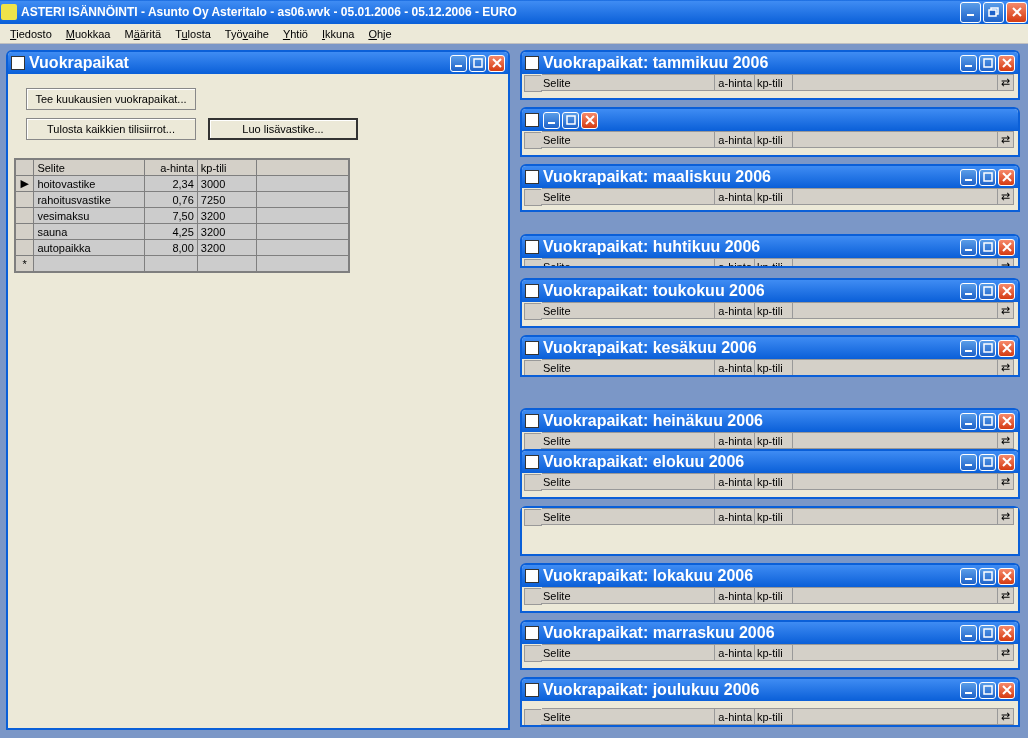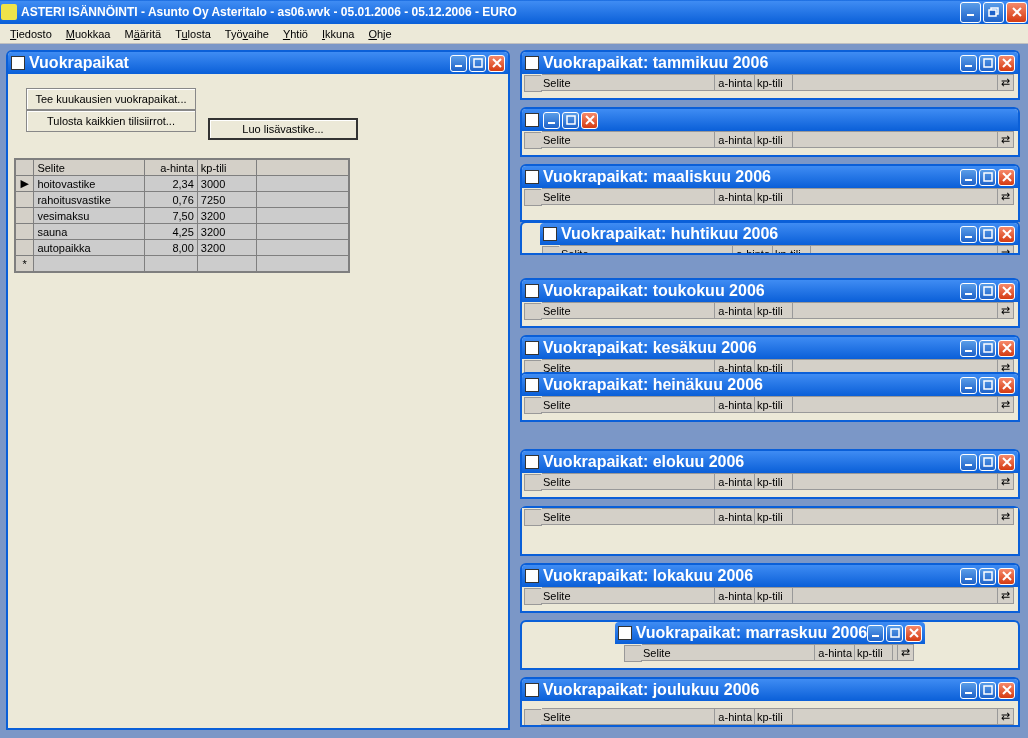--- a/index.html
+++ b/index.html
@@ -21,21 +21,21 @@
 .mdi { position: relative; width: 100%; height: calc(100% - 44px); background: #7b97c7; }
 
 .child { position: absolute; background: #ece9d8; border: 2px solid #0a5fd8; border-radius: 6px 6px 0 0; display: flex; flex-direction: column; }
 .child .ctitle { background: linear-gradient(to bottom, #3f8cf3, #0a5fd8); height: 22px; display: flex; align-items: center; padding: 0 3px; color: white; border-radius: 4px 4px 0 0;}
 .child .ctitle .cicon { width: 14px; height: 14px; margin-right: 4px; background:#fff; border:1px solid #333;}
 .child .ctitle .ctext { flex: 1; font-weight: bold; font-size: 16px; overflow:hidden; white-space:nowrap;}
 .child .ctitle .winbtn { width: 17px; height: 17px; }
 .child .cbody { flex: 1; background: #ece9d8; padding: 0; overflow: hidden; }
 
 .buttons-area { padding: 14px 18px 10px; display: flex; gap: 12px; align-items:flex-start;}
-.btncol { display: flex; flex-direction: column; }
+.btncol { display: flex; flex-direction: column; gap: 8px; }
 .btn { background: #ece9d8; border: 1px solid #888; padding: 4px 8px; min-width: 170px; text-align: center; cursor: pointer; box-shadow: 1px 1px 0 #fff inset;}
 .btn.highlight { border: 2px solid #333; padding: 3px 7px; }
 
 .grid { margin: 8px 6px 0; border: 1px solid #7f7f7f; }
 .grid table { border-collapse: collapse; width: 100%; }
 .grid th, .grid td { border: 1px solid #7f7f7f; font-size: 11px; padding: 1px 3px; height: 16px; }
 .grid th { background: #d4d0c8; font-weight: normal; }
 .grid .rowhdr { width: 18px; background: #d4d0c8; text-align:center;}
 .grid .sel { background: #d4d0c8; }
 .grid td { background: #cccccc; }
@@ -246,21 +246,21 @@
           <div class="mheader">
             <div class="hcell rh"></div>
             <div class="hcell h1">Selite</div>
             <div class="hcell h2">a-hinta</div>
             <div class="hcell h3">kp-tili</div>
             <div class="hcell hfill"></div>
             <div class="hcell hsuf">⇄</div>
           </div>
         </div>
       </div>
-      <div class="child monthrow" style="top: 120px; height: 58px;">
+      <div class="child monthrow" style="top: 120px; height: 48px;">
         <div class="ctitle">
           <div class="cicon"></div>
           <div class="ctext">Vuokrapaikat: maaliskuu 2006</div>
           <div class="winbtns">
             <div class="winbtn blue">
               <svg viewBox="0 0 12 12">
                 <rect x="2" y="8" width="7" height="2" fill="white"></rect>
               </svg>
             </div>
             <div class="winbtn blue">
@@ -279,21 +279,21 @@
           <div class="mheader">
             <div class="hcell rh"></div>
             <div class="hcell h1">Selite</div>
             <div class="hcell h2">a-hinta</div>
             <div class="hcell h3">kp-tili</div>
             <div class="hcell hfill"></div>
             <div class="hcell hsuf">⇄</div>
           </div>
         </div>
       </div>
-      <div class="child monthrow" style="top: 177px; height: 34px; padding-left: 18px;">
+      <div class="child monthrow" style="top: 190px; height: 34px;">
         <div class="ctitle">
           <div class="cicon"></div>
           <div class="ctext">Vuokrapaikat: huhtikuu 2006</div>
           <div class="winbtns">
             <div class="winbtn blue">
               <svg viewBox="0 0 12 12">
                 <rect x="2" y="8" width="7" height="2" fill="white"></rect>
               </svg>
             </div>
             <div class="winbtn blue">
@@ -378,21 +378,21 @@
           <div class="mheader">
             <div class="hcell rh"></div>
             <div class="hcell h1">Selite</div>
             <div class="hcell h2">a-hinta</div>
             <div class="hcell h3">kp-tili</div>
             <div class="hcell hfill"></div>
             <div class="hcell hsuf">⇄</div>
           </div>
         </div>
       </div>
-      <div class="child monthrow" style="top: 328px; height: 50px;">
+      <div class="child monthrow" style="top: 364px; height: 50px;">
         <div class="ctitle">
           <div class="cicon"></div>
           <div class="ctext">Vuokrapaikat: heinäkuu 2006</div>
           <div class="winbtns">
             <div class="winbtn blue">
               <svg viewBox="0 0 12 12">
                 <rect x="2" y="8" width="7" height="2" fill="white"></rect>
               </svg>
             </div>
             <div class="winbtn blue">
@@ -489,21 +489,21 @@
           <div class="mheader">
             <div class="hcell rh"></div>
             <div class="hcell h1">Selite</div>
             <div class="hcell h2">a-hinta</div>
             <div class="hcell h3">kp-tili</div>
             <div class="hcell hfill"></div>
             <div class="hcell hsuf">⇄</div>
           </div>
         </div>
       </div>
-      <div class="child monthrow" style="top: 576px; height: 50px; align-items: center;">
+      <div class="child monthrow" style="top: 576px; height: 50px;">
         <div class="ctitle">
           <div class="cicon"></div>
           <div class="ctext">Vuokrapaikat: marraskuu 2006</div>
           <div class="winbtns">
             <div class="winbtn blue">
               <svg viewBox="0 0 12 12">
                 <rect x="2" y="8" width="7" height="2" fill="white"></rect>
               </svg>
             </div>
             <div class="winbtn blue">

